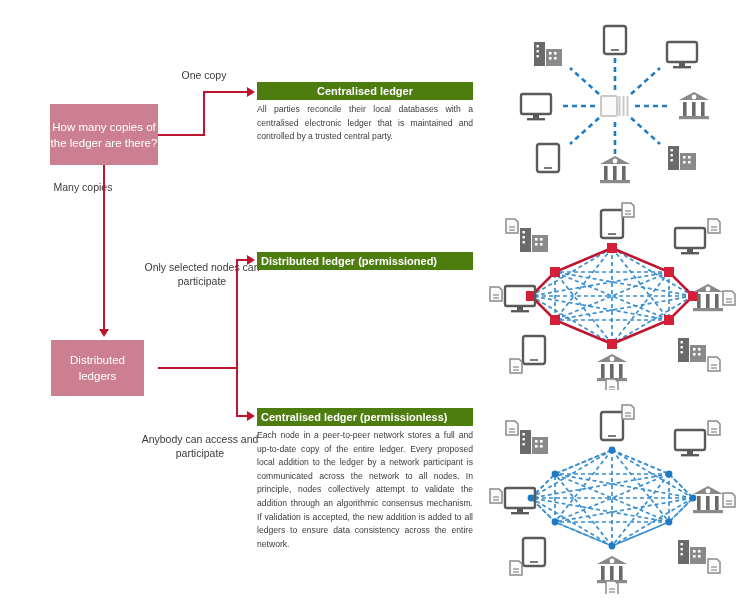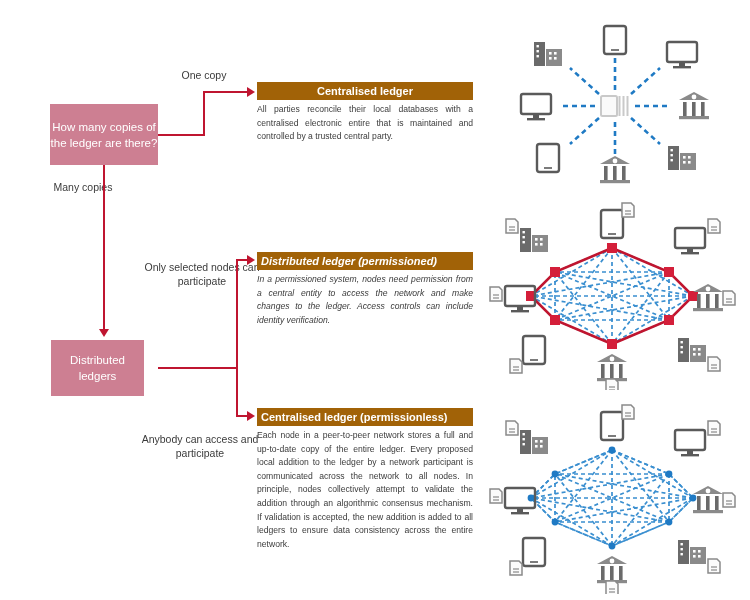--- a/index.html
+++ b/index.html
@@ -58,42 +58,42 @@
   #label-many-copies { left: 52px; top: 180px; width: 62px; }
   #label-selected { left: 142px; top: 224px; width: 120px; margin-top: 36px; }
   #label-anybody { left: 136px; top: 432px; width: 128px; }
 
   
   .card {
     position: absolute;
     width: 216px;
   }
   .card-header {
-    background: #a16207;
+    background: #4d7c0f;
     color: #ffffff;
     font-size: 11px;
     font-weight: bold;
     height: 18px;
     line-height: 18px;
     text-align: center;
     box-sizing: border-box;
     padding: 0 2px;
     white-space: nowrap;
     overflow: hidden;
   }
   .card-body {
     font-size: 8.6px;
     line-height: 13.6px;
     color: #3b3b3b;
     text-align: justify;
     padding-top: 3px;
     box-sizing: border-box;
   }
   #card-centralised { left: 257px; top: 82px; }
-  #card-permissioned { left: 257px; top: 252px; font-style: italic; }
+  #card-permissioned { left: 257px; top: 252px; }
   #card-permissionless { left: 257px; top: 408px; }
   #card-permissioned .card-header,
   #card-permissionless .card-header { text-align: left; padding-left: 4px; }
 
   
   .conn { position: absolute; background: #bf1530; }
   .conn-v { width: 2px; }
   .conn-h { height: 2px; }
 
   .arrow-head {
@@ -147,26 +147,25 @@
   <div class="conn conn-v" style="left:236px; top:367px; height:50px;"></div>
 
   <div class="conn conn-h" style="left:236px; top:259px; width:12px;"></div>
   <div class="arrow-head" style="left:247px; top:255px;"></div>
 
   <div class="conn conn-h" style="left:236px; top:415px; width:12px;"></div>
   <div class="arrow-head" style="left:247px; top:411px;"></div>
 
   <div class="card" id="card-centralised">
     <div class="card-header">Centralised ledger</div>
-    <div class="card-body">All parties reconcile their local databases with a centralised electronic entire that is maintained and controlled by a trusted central party.</div>
+    <div class="card-body">All parties reconcile their local databases with a centralised electronic ledger that is maintained and controlled by a trusted central party.</div>
   </div>
 
   <div class="card" id="card-permissioned">
     <div class="card-header">Distributed ledger (permissioned)</div>
-    <div class="card-body">In a permissioned system, nodes need permission from a central entity to access the network and make changes to the ledger. Access controls can include identity verification.</div>
   </div>
 
   <div class="card" id="card-permissionless">
     <div class="card-header">Centralised ledger (permissionless)</div>
     <div class="card-body">Each node in a peer-to-peer network stores a full and up-to-date copy of the entire ledger. Every proposed local addition to the ledger by a network participant is communicated across the network to all nodes. In principle, nodes collectively attempt to validate the addition through an algorithmic consensus mechanism. If validation is accepted, the new addition is added to all ledgers to ensure data consistency across the entire network.</div>
   </div>
 
   <svg class="netdiagram" id="net-centralised" viewBox="0 0 246 176">
     <defs>
       <g id="ic-tablet">

